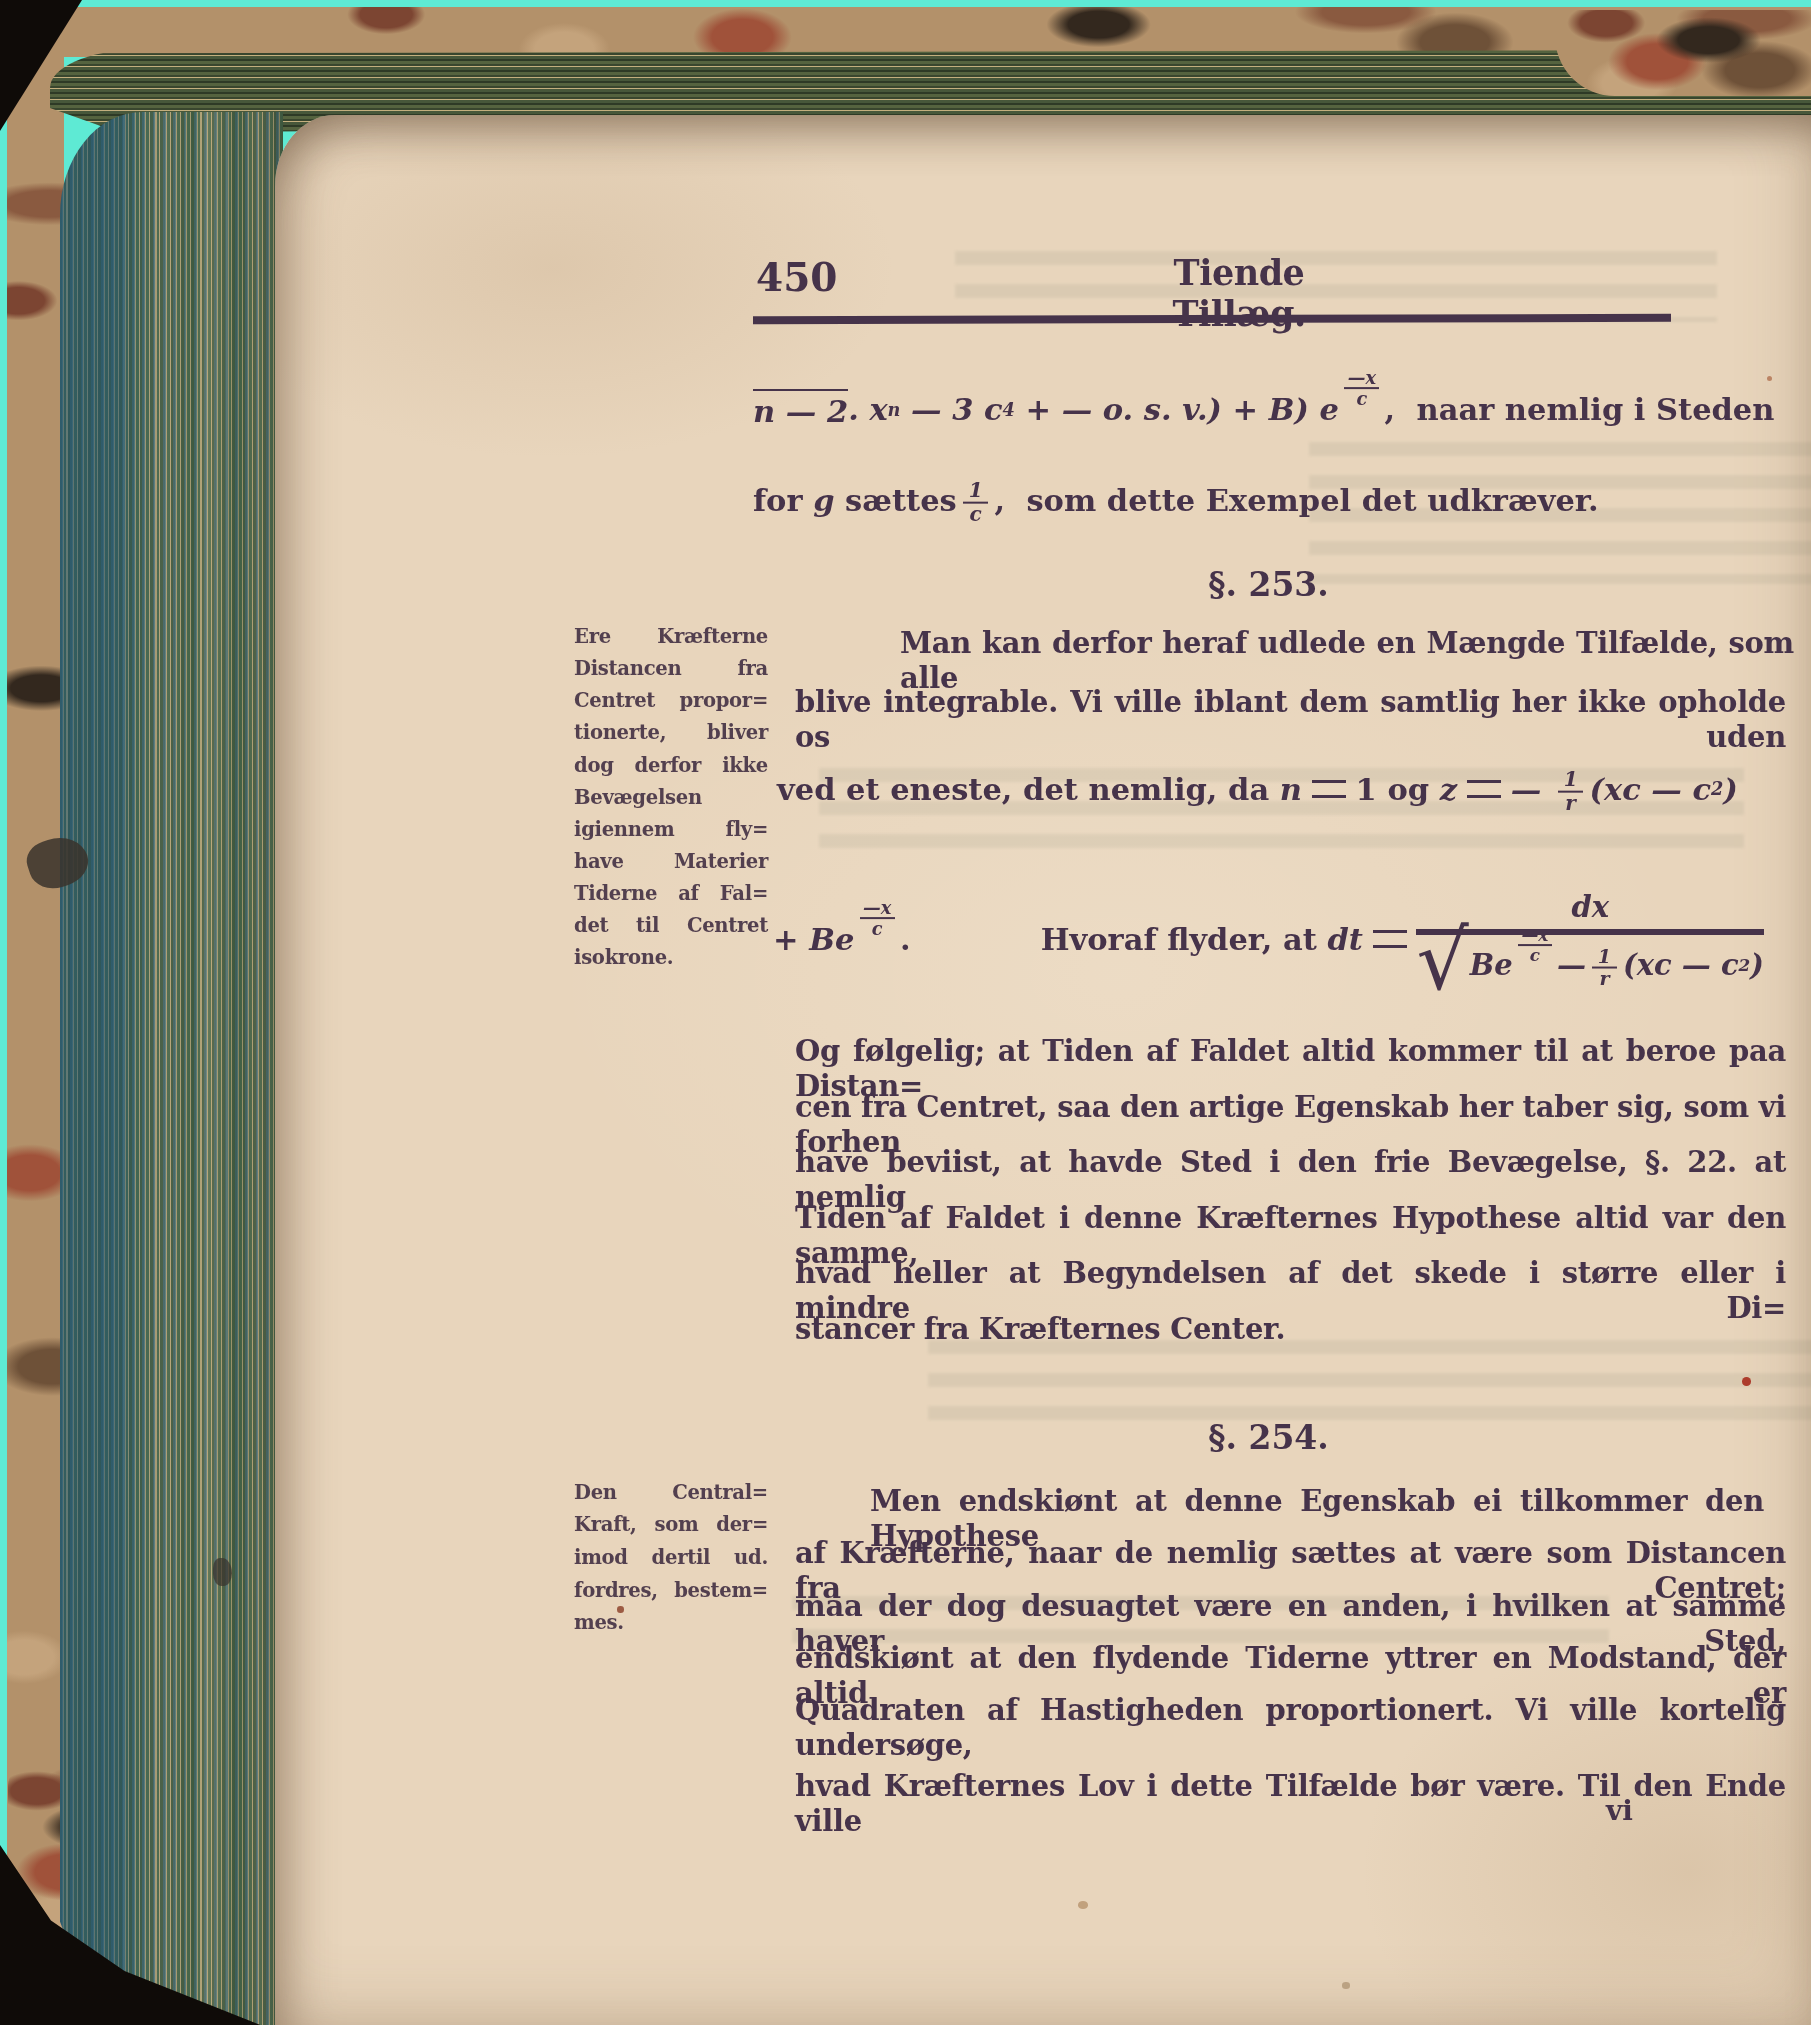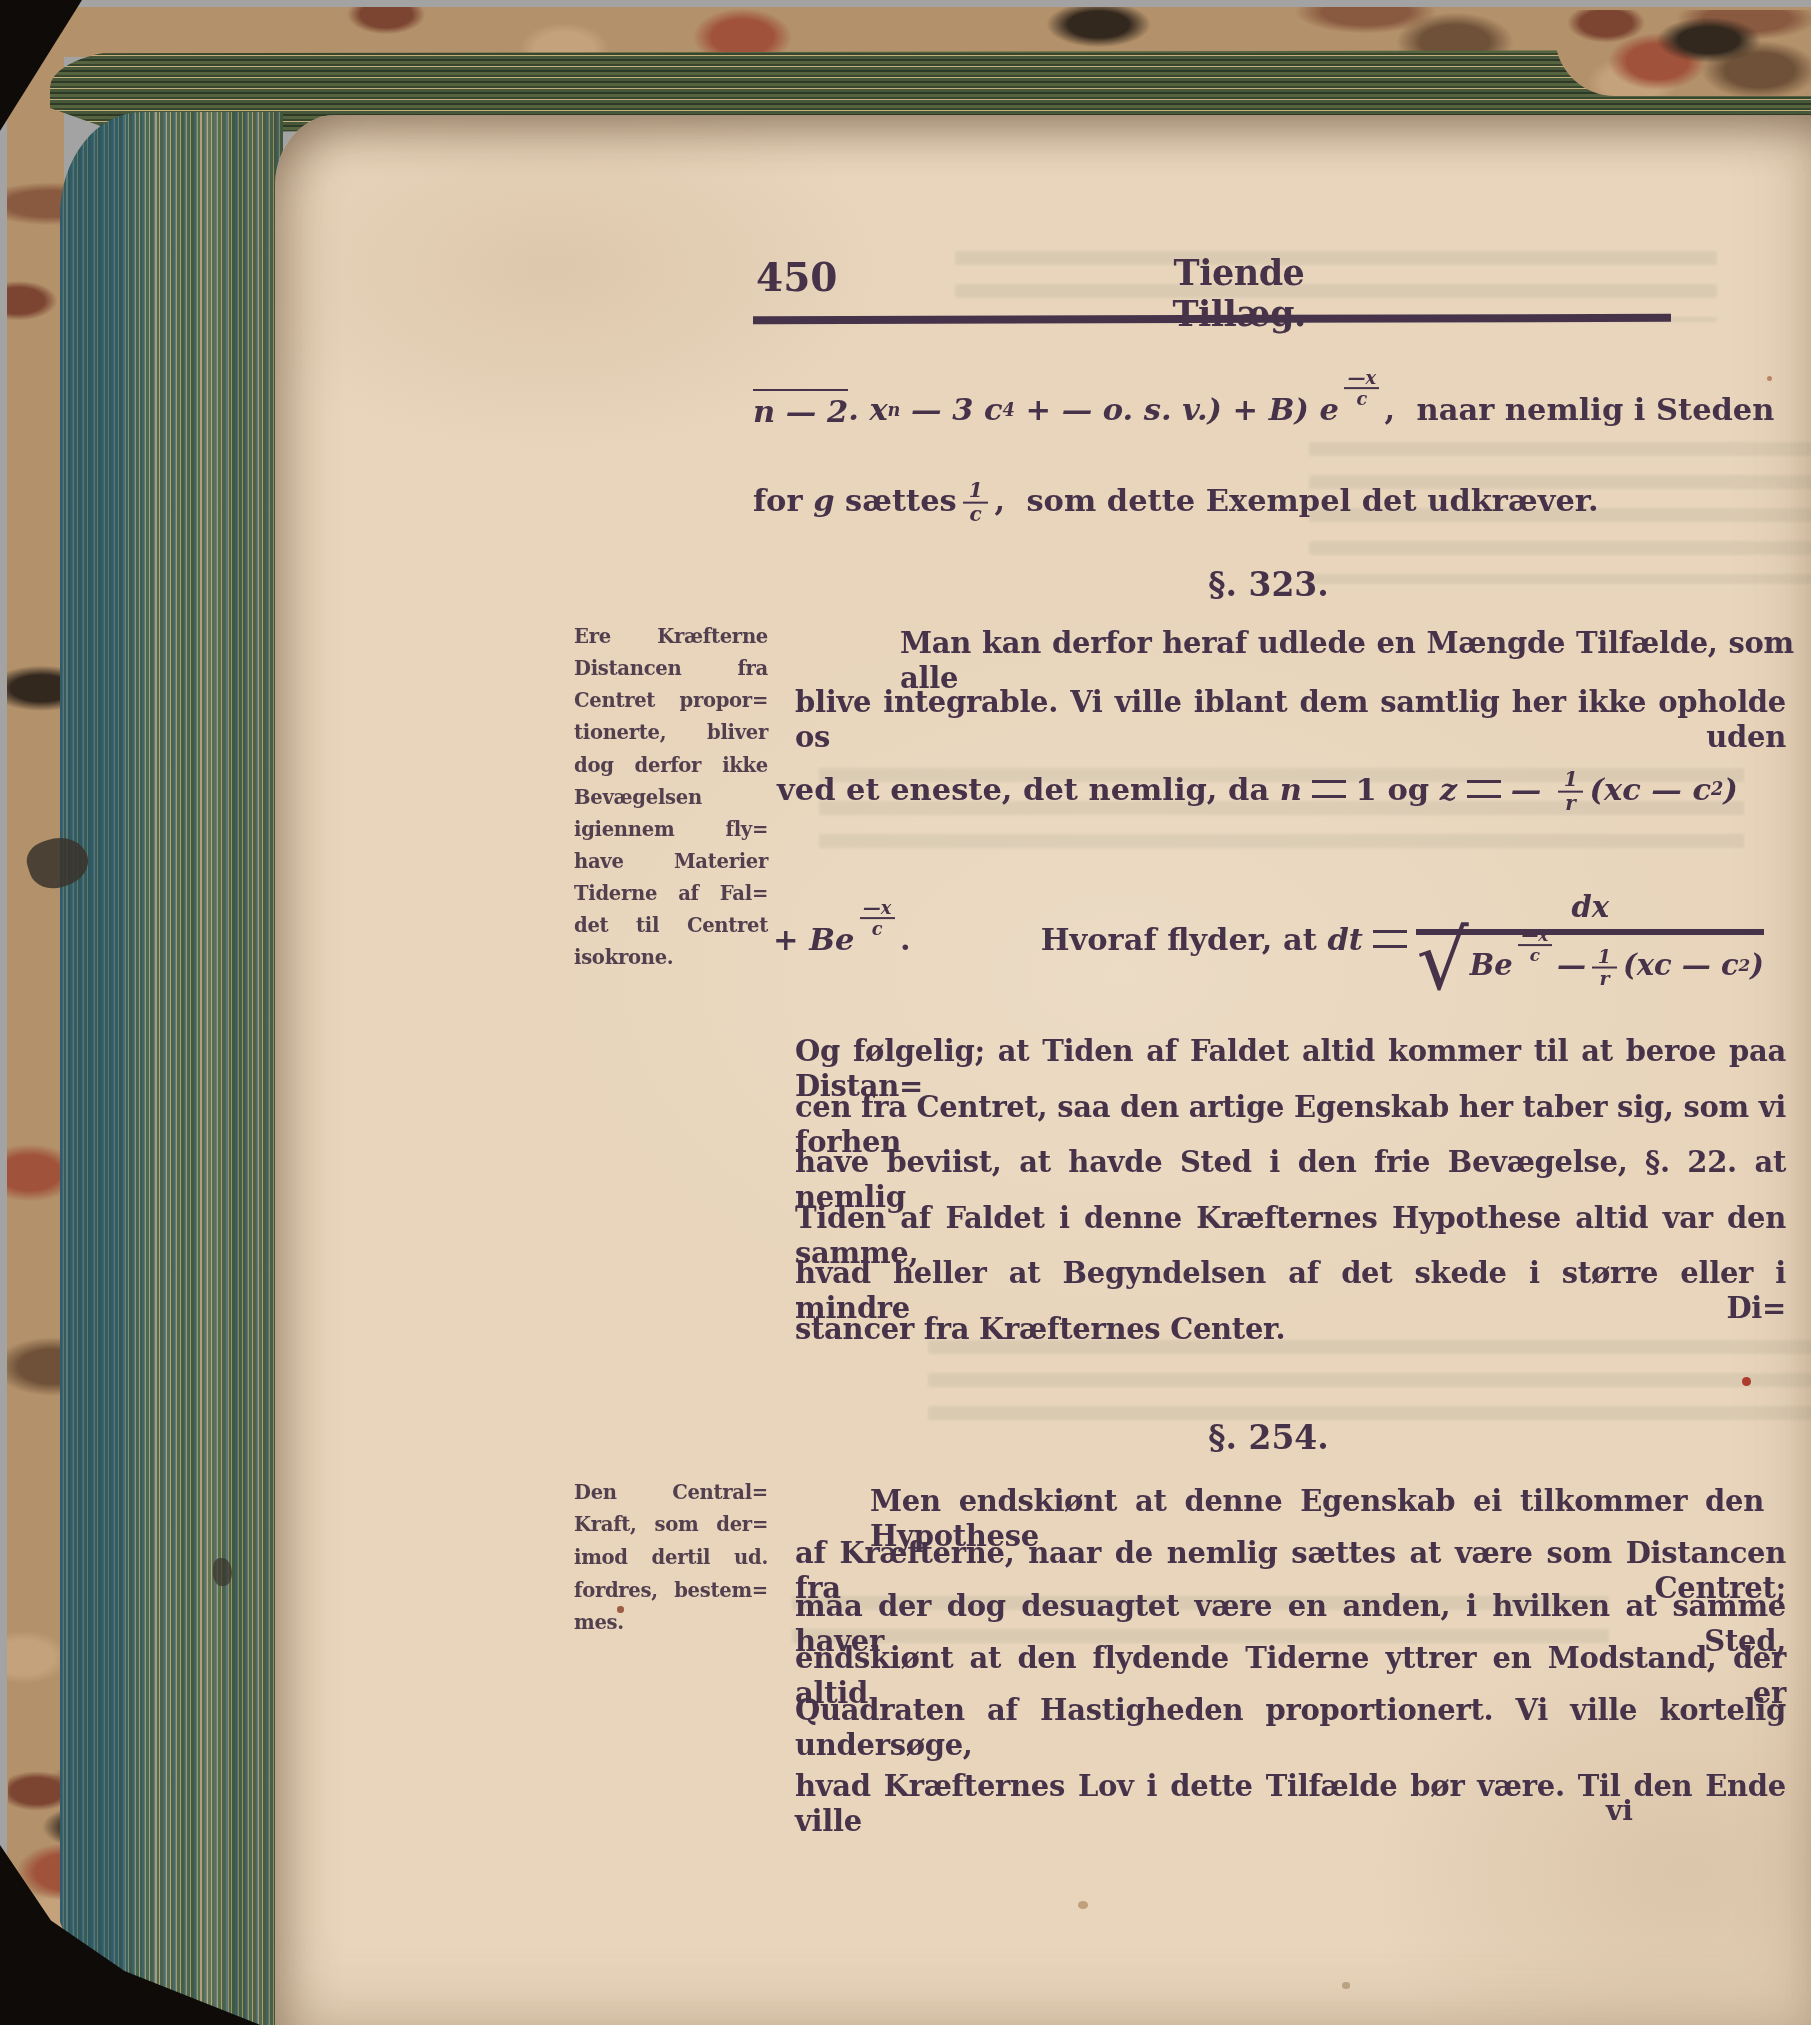--- a/index.html
+++ b/index.html
@@ -1,16 +1,16 @@
 <!DOCTYPE html>
 <html style="font-size:8.7px"><head>
 <meta charset="utf-8">
 <style>
   html,body{margin:0;padding:0;background:#0f0b08;}
-  #stage{position:relative;width:1811px;height:2025px;overflow:hidden;background:#a3a3a3;
+  #stage{position:relative;width:1811px;height:2025px;overflow:hidden;background:#5eead4;
          font-family:"DejaVu Serif", serif;}
   :root{--ink:#46334a;--ink2:#53404f;}
 
   
   .marble{position:absolute;background-color:#b3916a;
     background-image:
       radial-gradient(ellipse 65px 33px at 20% 15%, #7c4532 0 40%, transparent 60%),
       radial-gradient(ellipse 87px 38px at 60% 35%, #33281e 0 35%, transparent 60%),
       radial-gradient(ellipse 76px 44px at 40% 60%, #a0523a 0 40%, transparent 65%),
       radial-gradient(ellipse 98px 49px at 80% 70%, #6e5138 0 35%, transparent 60%),
@@ -114,21 +114,21 @@
   <div class="t" style="left:1111px;top:252px;width:256px;text-align:center;font-size:35px;letter-spacing:-0.5px;z-index:6;">Tiende Tillæg.</div>
   <div class="rule" style="left:753px;top:315px;width:918px;height:7.6px;z-index:6;transform:rotate(-0.15deg);"></div>
 
   <div class="frow" style="left:753px;top:368px;width:1011px;height:82px;z-index:6;">
     <span class="ovl">n — 2</span><span>. x</span><span class="sup">n</span><span> — 3 c</span><span class="sup">4</span><span> + — o. s. v.) + B) e</span><span class="expfrac"><span class="xnum">—x</span><span>c</span></span><span class="rm push">,  naar nemlig i Steden</span>
   </div>
   <div class="frow" style="left:753px;top:467px;height:65px;z-index:6;">
     <span class="rm">for </span><span>g</span><span class="rm"> sættes</span><span class="frac"><span class="xnum">1</span><span>c</span></span><span class="rm">,  som dette Exempel det udkræver.</span>
   </div>
 
-  <div class="t heading" style="top:565px;z-index:6;">§. 323.</div>
+  <div class="t heading" style="top:565px;z-index:6;">§. 253.</div>
 
   <div class="t margin-line just" style="top:626px;z-index:6;">Ere Kræfterne</div>
   <div class="t margin-line just" style="top:658px;z-index:6;">Distancen fra</div>
   <div class="t margin-line just" style="top:690px;z-index:6;">Centret propor=</div>
   <div class="t margin-line just" style="top:722px;z-index:6;">tionerte, bliver</div>
   <div class="t margin-line just" style="top:755px;z-index:6;">dog derfor ikke</div>
   <div class="t margin-line" style="top:787px;z-index:6;">Bevægelsen</div>
   <div class="t margin-line just" style="top:819px;z-index:6;">igiennem fly=</div>
   <div class="t margin-line just" style="top:851px;z-index:6;">have Materier</div>
   <div class="t margin-line just" style="top:883px;z-index:6;">Tiderne af Fal=</div>

